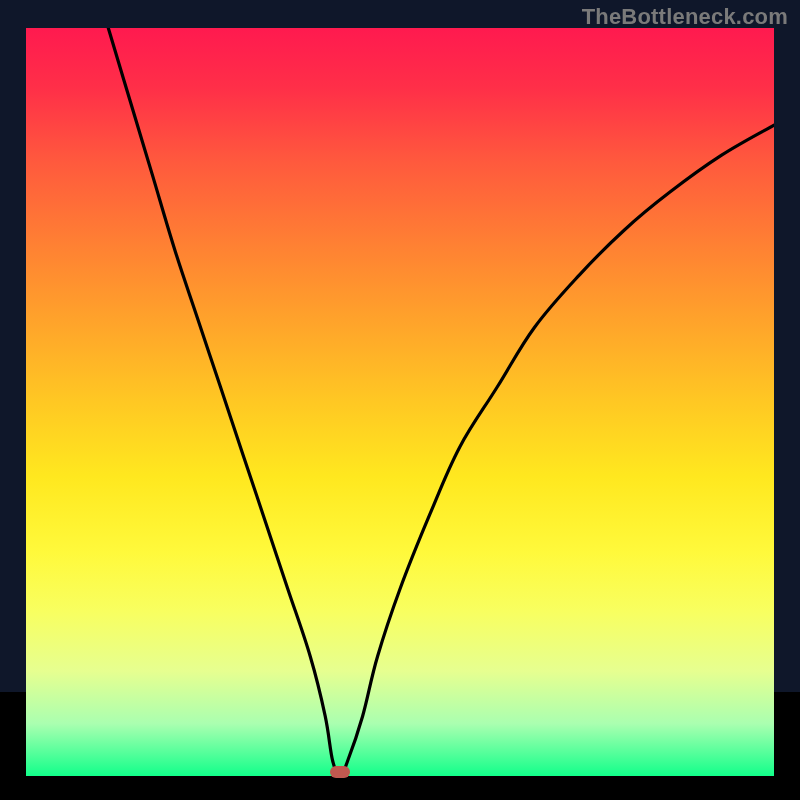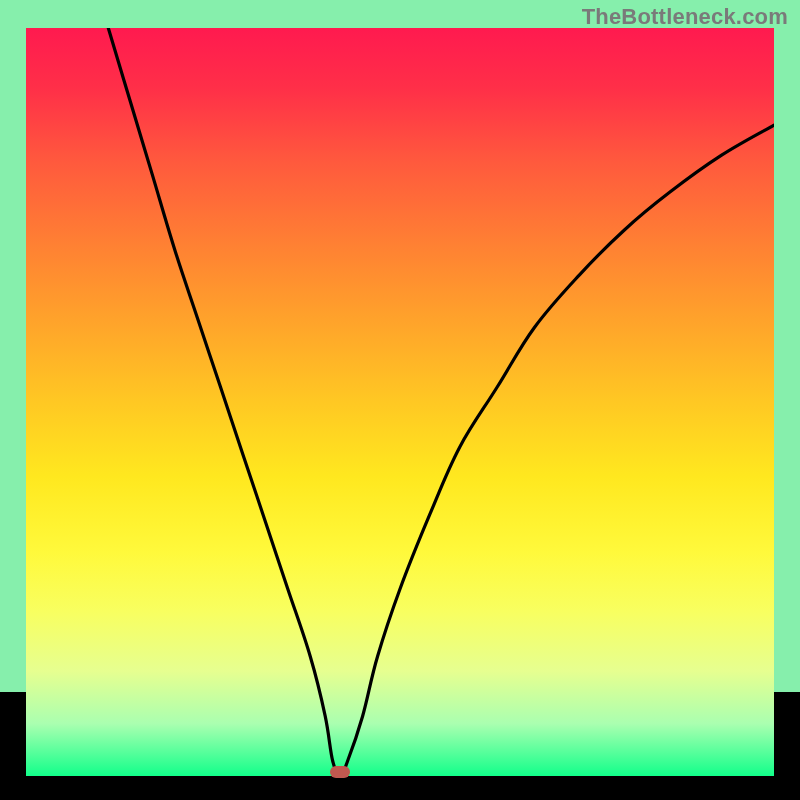--- a/index.html
+++ b/index.html
@@ -10,21 +10,21 @@
     background: #000;
     overflow: hidden;
     font-family: Arial, Helvetica, sans-serif;
   }
   .frame {
     position: absolute;
     top: 0;
     left: 0;
     width: 800px;
     height: 692px;
-    background: #86efac;
+    background: #0f172a;
   }
   .watermark {
     position: absolute;
     top: 4px;
     right: 12px;
     color: #7a7a7a;
     font-size: 22px;
     font-weight: 600;
     letter-spacing: 0.2px;
     z-index: 50;

